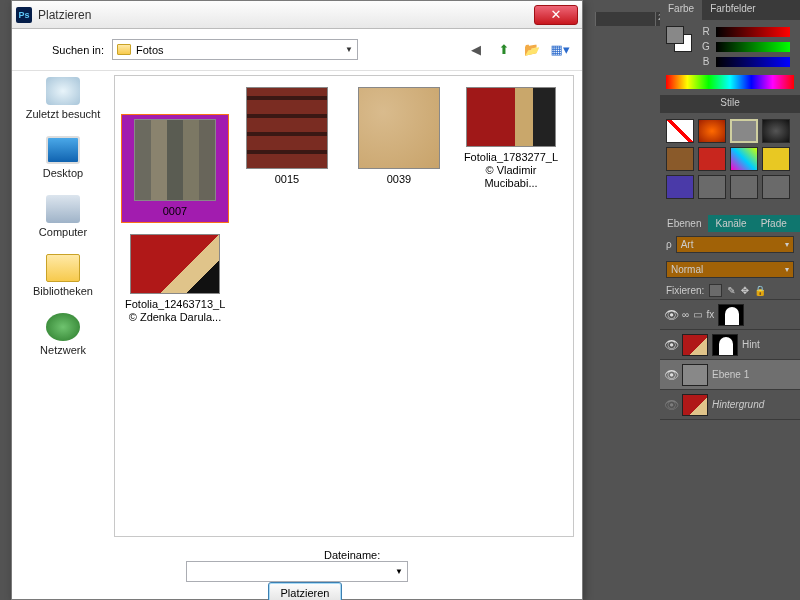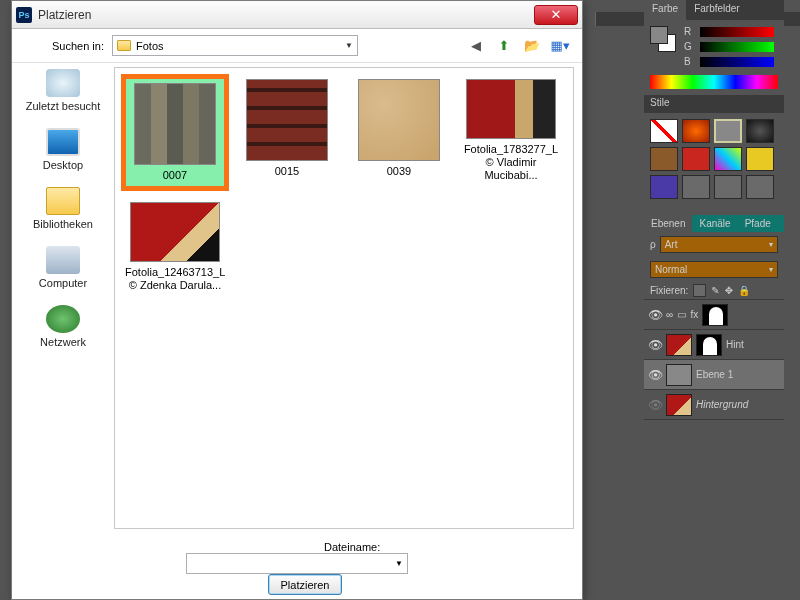--- a/index.html
+++ b/index.html
@@ -4,59 +4,59 @@
 <style>
 * { box-sizing: border-box; margin: 0; padding: 0; font-family: "Segoe UI", Tahoma, sans-serif; }
 body { background: #535353; width: 800px; height: 600px; overflow: hidden; position: relative; }
 
 
 .dialog { position: absolute; left: 11px; top: 0; width: 572px; height: 600px; background: #fff; border: 1px solid #7a7a7a; box-shadow: 2px 2px 8px rgba(0,0,0,.3); }
 .titlebar { height: 28px; background: linear-gradient(#fdfdfd,#e8e8e8); display: flex; align-items: center; padding: 0 4px; border-bottom: 1px solid #bbb; }
 .titlebar .ps-icon { width: 16px; height: 16px; background: #051e4a; border-radius: 2px; color: #5fc8f7; font-size: 9px; font-weight: bold; display: flex; align-items: center; justify-content: center; margin-right: 6px; }
 .titlebar .title { font-size: 12px; color: #333; }
 .titlebar .close { margin-left: auto; width: 44px; height: 20px; background: linear-gradient(#e67,#c8171e); border-radius: 3px; color: #fff; display: flex; align-items: center; justify-content: center; font-size: 13px; border: 1px solid #a01015; }
-.toolbar-row { height: 34px; display: flex; align-items: center; padding: 0 12px 0 40px; border-bottom: 1px solid #e0e0e0; }
+.toolbar-row { height: 42px; display: flex; align-items: center; padding: 0 12px 0 40px; border-bottom: 1px solid #e0e0e0; }
 .toolbar-row .lbl { font-size: 11px; margin-right: 8px; }
 .toolbar-row .combo { width: 246px; height: 21px; border: 1px solid #abadb3; background: #fff; display: flex; align-items: center; padding: 0 4px; font-size: 11px; position: relative; }
 .combo .folder-ic { width: 14px; height: 11px; background: linear-gradient(#ffe9a6,#f7ca4d); border: 1px solid #c9a227; border-radius: 1px; margin-right: 5px; }
 .combo .arrow { margin-left: auto; font-size: 8px; color: #333; }
 .nav-icons { margin-left: auto; display: flex; gap: 8px; align-items: center; }
 .nav-icons span { width: 20px; height: 20px; display: flex; align-items: center; justify-content: center; font-size: 13px; cursor: pointer; }
 .dialog-body { display: flex; height: 470px; }
 .sidebar { width: 102px; padding-top: 6px; display: flex; flex-direction: column; align-items: center; gap: 16px; }
 .side-item { display: flex; flex-direction: column; align-items: center; font-size: 11px; color: #222; cursor: pointer; }
 .side-item .ic { width: 34px; height: 28px; margin-bottom: 3px; display: flex; align-items: center; justify-content: center; }
 .ic-recent { background: radial-gradient(#e8f4fa,#a8c5d9); border-radius: 4px; }
 .ic-desktop { background: linear-gradient(#4aa8e8,#1063b0); border-radius: 3px; border:2px solid #ddd; width:28px; height:22px; }
 .ic-lib { background: linear-gradient(#ffe9a6,#f7ca4d); border-radius: 2px; width:30px; height:24px; border:1px solid #c9a227; }
 .ic-comp { background: linear-gradient(#dce5ee,#9fb3c8); border-radius: 3px; width:30px; height:24px; }
 .ic-net { background: radial-gradient(#6fc36f,#2a7a2a); border-radius: 50%; width:26px; height:26px; }
 .file-area { flex: 1; border: 1px solid #c8c8c8; background: #fff; margin: 4px 8px 4px 0; padding: 6px; display: flex; flex-wrap: wrap; align-content: flex-start; gap: 6px 4px; overflow: hidden; }
 .thumb { width: 108px; display: flex; flex-direction: column; align-items: center; font-size: 11px; text-align: center; padding: 4px 2px; border: 1px solid transparent; }
-.thumb.selected { background: #86efac; border: 5px solid #f97316; }
+.thumb.selected { background: #a21caf; border: 1px solid #f97316; margin-top: 32px; }
 .thumb .img { width: 82px; height: 82px; border: 1px solid #888; }
 .thumb .img.wide { width: 90px; height: 60px; }
 .thumb .cap { margin-top: 4px; line-height: 13px; max-width: 100px; }
 .stone { background: linear-gradient(90deg,#6b6a5f 0 20%,#8a836e 20% 40%,#5a5c52 40% 60%,#7c7864 60% 80%,#68655a 80% 100%); background-size: 100% 16px; }
 .brick { background: repeating-linear-gradient(0deg,#7a2c22 0 14px,#3a1814 14px 18px); }
 .sand { background: radial-gradient(circle at 30% 30%,#d9bb8d,#c8a36a); }
 .portrait1 { background: linear-gradient(90deg,#a01818 0 55%,#c9a76b 55% 75%,#222 75% 100%); }
 .portrait2 { background: linear-gradient(135deg,#b01818 0 60%,#e0c48a 60% 78%,#111 78% 100%); }
 .bottom-rows { padding: 8px 14px; }
 .brow { display: flex; align-items: center; margin-bottom: 8px; flex-direction: column; }
 .brow .blbl { width: 98px; font-size: 11px; padding-left: 76px; }
 .brow .binput { width: 222px; height: 21px; border: 1px solid #abadb3; font-size: 11px; padding: 0 4px; display:flex; align-items:center; position:relative;}
 .brow .binput .arrow { position:absolute; right:4px; font-size:8px; }
 .brow .bbtn { margin-left: 16px; width: 74px; height: 21px; font-size: 11px; border: 1px solid #8a8a8a; background: linear-gradient(#fdfdfd,#e4e4e4); border-radius: 3px; cursor:pointer; }
 .brow .bbtn.primary { border: 1px solid #3c7fb1; box-shadow: inset 0 0 0 1px #a7d9f5; }
 
 
 .ruler { position:absolute; top:12px; left:595px; right:0; height:14px; background:#3a3a3a; font-size:9px; color:#bbb; display:flex; }
 .ruler span { width:60px; border-left:1px solid #666; padding-left:2px;}
-.panels { position: absolute; right: 16px; top: 0; width: 140px; height: 600px; background: #535353; font-size: 10px; color: #ccc; }
+.panels { position: absolute; right: 0; top: 0; width: 140px; height: 600px; background: #535353; font-size: 10px; color: #ccc; text-align: center; }
 .panel-tabs { display: flex; height: 20px; background: #3a3a3a; }
 .panel-tabs span { padding: 3px 8px; font-size: 10px; }
 .panel-tabs span.active { background: #535353; }
 .color-panel { padding: 6px; }
 .color-row { display: flex; align-items: center; margin-bottom: 4px; }
 .color-row .ch { width: 12px; font-size: 10px; }
 .color-row .slider { flex: 1; height: 10px; margin: 0 4px; }
 .slider.r { background: linear-gradient(90deg,#000,#f00); }
 .slider.g { background: linear-gradient(90deg,#000,#0f0); }
 .slider.b { background: linear-gradient(90deg,#000,#00f); }
@@ -117,26 +117,26 @@
     <div class="sidebar">
       <div class="side-item">
           <div class="ic ic-recent"></div>
           <span>Zuletzt besucht</span>
         </div>
       <div class="side-item">
           <div class="ic ic-desktop"></div>
           <span>Desktop</span>
         </div>
       <div class="side-item">
+          <div class="ic ic-comp"></div>
+          <span>Computer</span>
+        </div>
+      <div class="side-item">
           <div class="ic ic-lib"></div>
           <span>Bibliotheken</span>
-        </div>
-      <div class="side-item">
-          <div class="ic ic-comp"></div>
-          <span>Computer</span>
         </div>
       <div class="side-item">
           <div class="ic ic-net"></div>
           <span>Netzwerk</span>
         </div>
     </div>
     <div class="file-area">
       <div class="thumb selected">
         <div class="img stone"></div>
         <div class="cap">0007</div>

